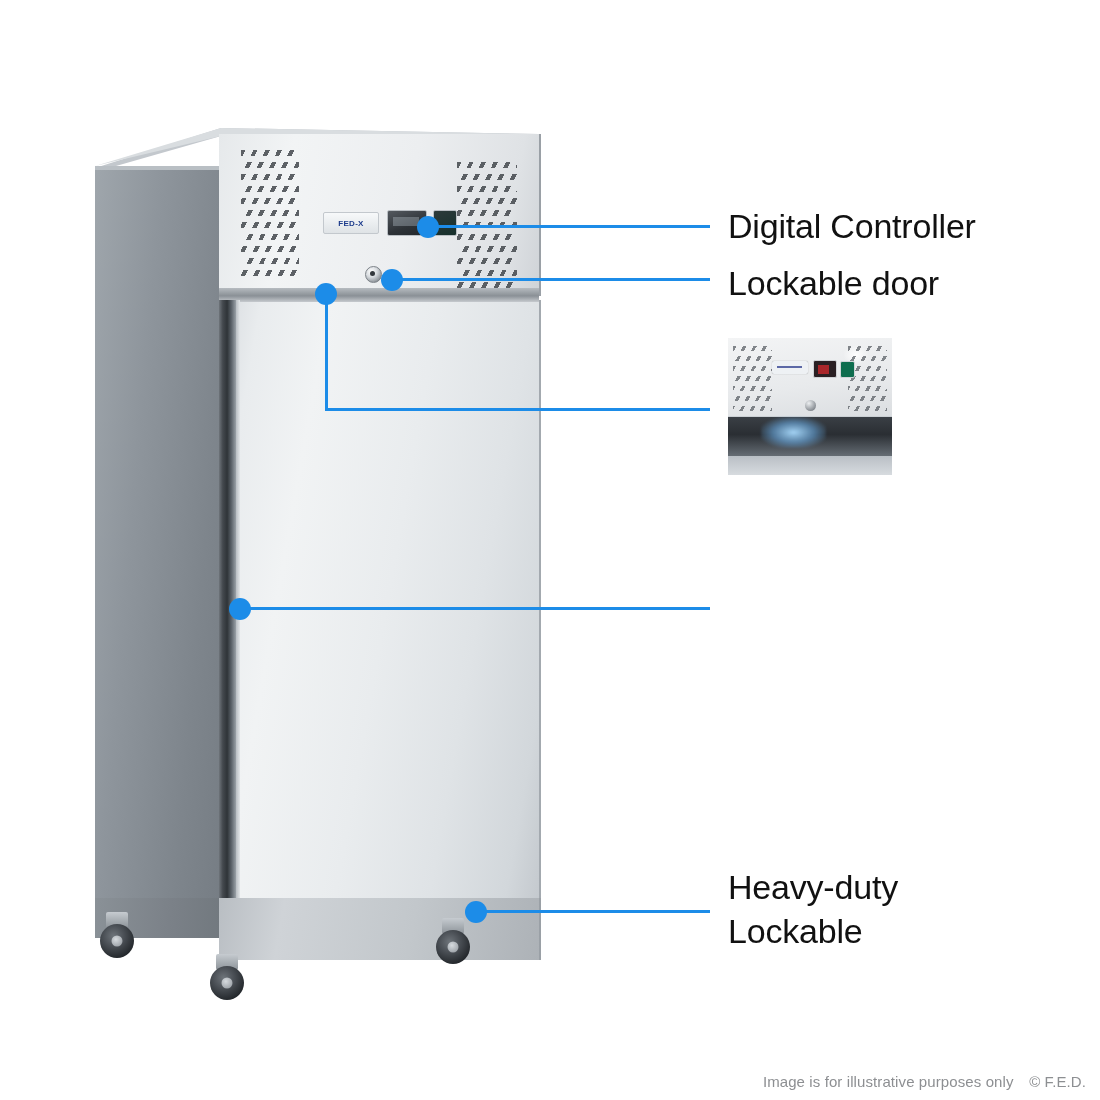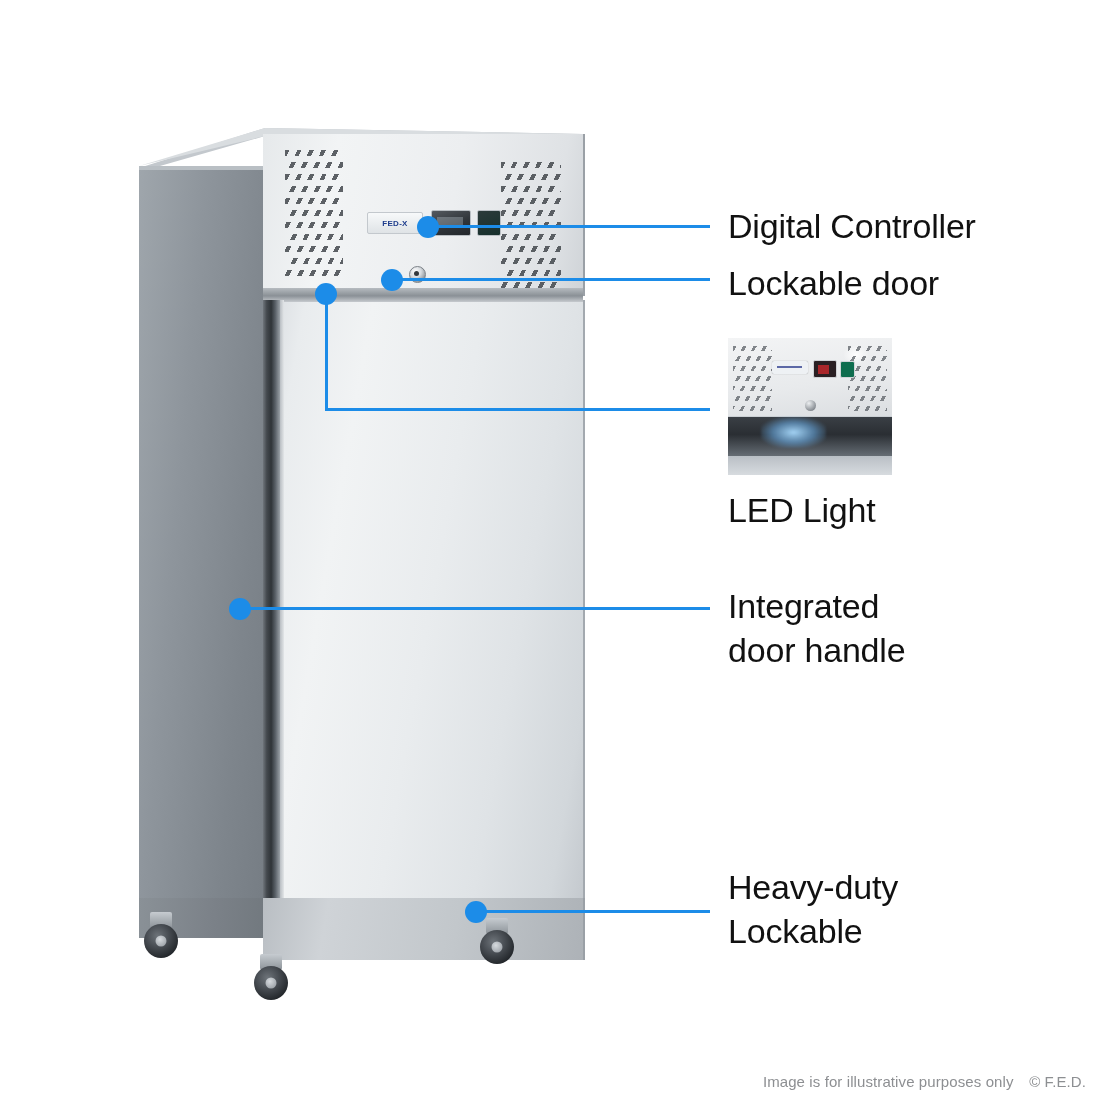--- a/index.html
+++ b/index.html
@@ -196,21 +196,20 @@
     background: linear-gradient(180deg, #b9bfc5, #d7dbdf);
   }
 
   
   #fridge {
     position: absolute;
     left: 95px;
     top: 128px;
     width: 560px;
     height: 860px;
-    margin-left: 44px;
   }
 
   
   .side-panel {
     position: absolute;
     left: 0;
     top: 38px;
     width: 124px;
     height: 772px;
     background: linear-gradient(95deg, #9fa6ac 0%, #8e959c 35%, #7e858c 75%, #767d84 100%);
@@ -522,24 +521,21 @@
     <div class="shelf-edge"></div>
     <div class="cavity"></div>
     <div class="led-glow"></div>
     <div class="floor-strip"></div>
   </div>
 
   <div class="callout-label" id="label-lockable-door">Lockable door</div>
 
   <div class="callout-label" id="label-digital-controller">Digital Controller</div>
 
-  <div class="callout-label" id="label-led-light">LED Light</div>
-
-  <div class="callout-label" id="label-door-handle">Integrated
-door handle</div>
+
 
   <div class="callout-label" id="label-castors">Heavy-duty
 Lockable</div>
 
   <div id="footer-note">
     <span>Image is for illustrative purposes only</span>
     <span class="sep"></span>
     <span>© F.E.D.</span>
   </div>
 

